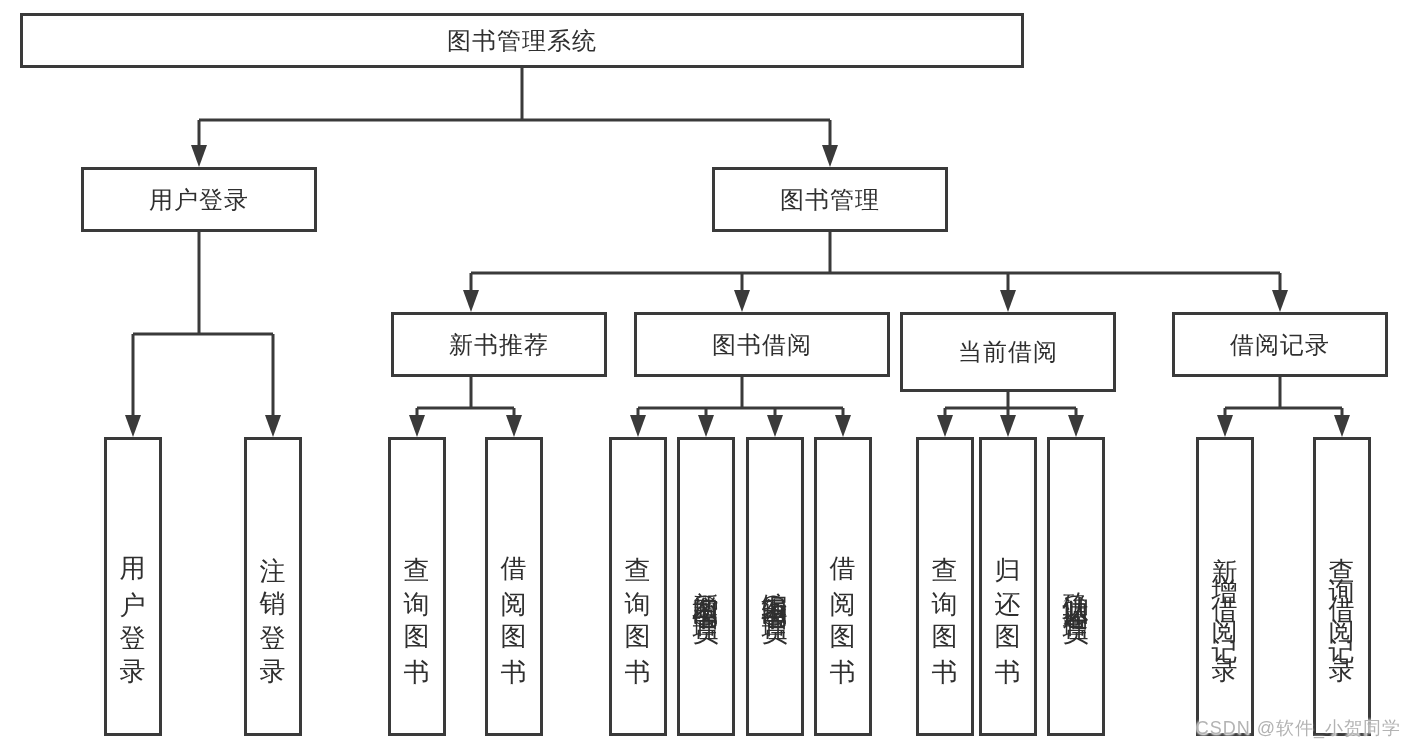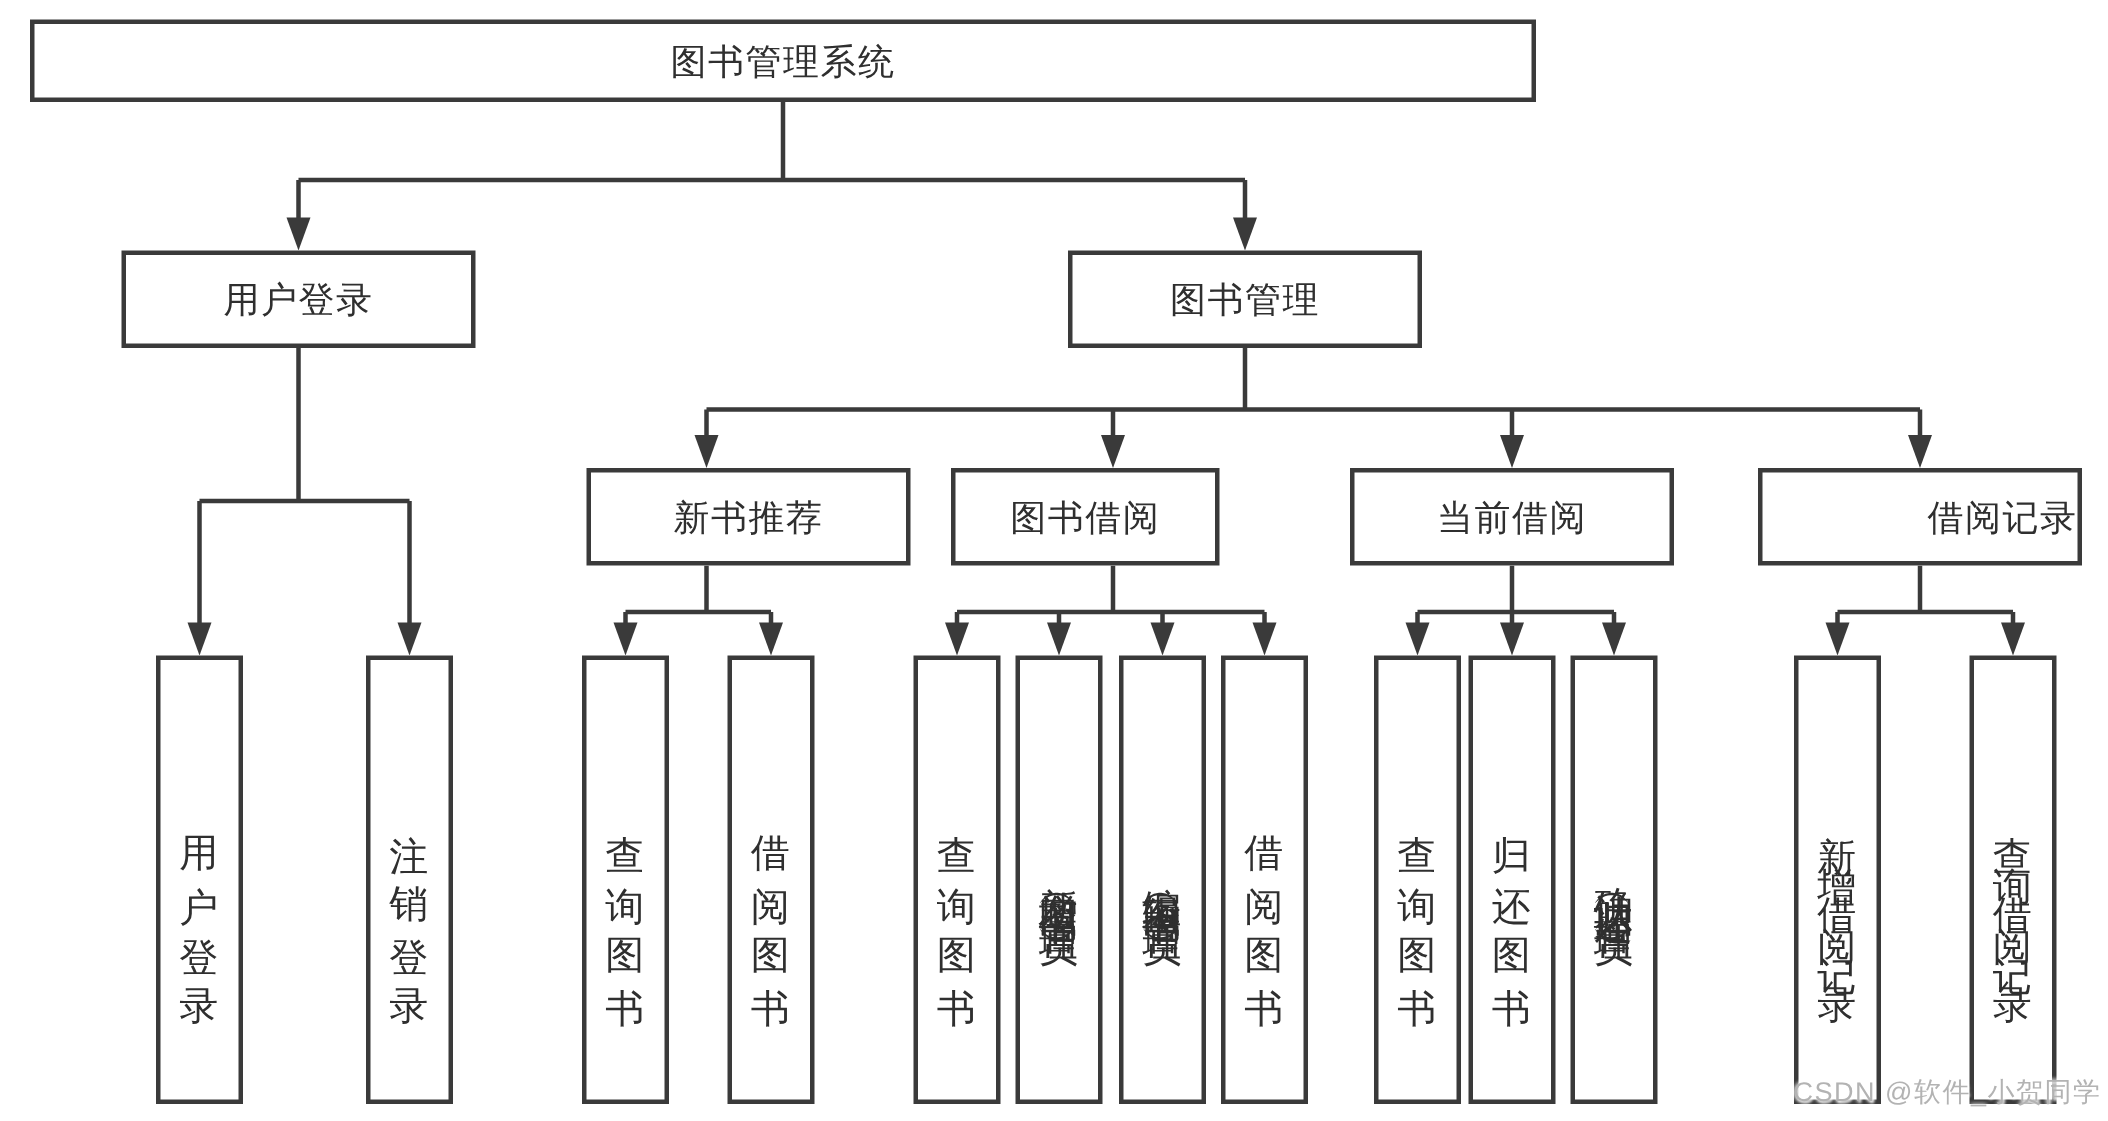--- a/index.html
+++ b/index.html
@@ -87,27 +87,27 @@
   <div class="node" style="left:81px; top:167px; width:236px; height:65px;">
     <span>用户登录</span>
   </div>
   <div class="node" style="left:712px; top:167px; width:236px; height:65px;">
     <span>图书管理</span>
   </div>
 
   <div class="node" style="left:363px; top:312px; width:216px; height:65px;margin-left:28px;">
     <span>新书推荐</span>
   </div>
-  <div class="node" style="left:634px; top:312px; width:179px; height:65px;text-align:center;">
+  <div class="node" style="left:634px; top:312px; width:256px; height:65px;text-align:center;">
     <span>图书借阅</span>
   </div>
-  <div class="node" style="left:900px; top:312px; width:216px; height:65px;">
+  <div class="node" style="left:900px; top:312px; width:216px; height:80px;">
     <span>当前借阅</span>
   </div>
-  <div class="node" style="left:1172px; top:312px; width:216px; height:65px;justify-content:flex-end;">
+  <div class="node" style="left:1172px; top:312px; width:216px; height:65px;">
     <span>借阅记录</span>
   </div>
 
   <div class="node leaf" style="left:104px;">
     <span class="vtext" style="letter-spacing: 34px; margin-bottom: -34px;">用户登录</span>
   </div>
   <div class="node leaf" style="left:244px;">
     <span class="vtext" style="letter-spacing: 34px; margin-bottom: -34px;">注销登录</span>
   </div>
 

